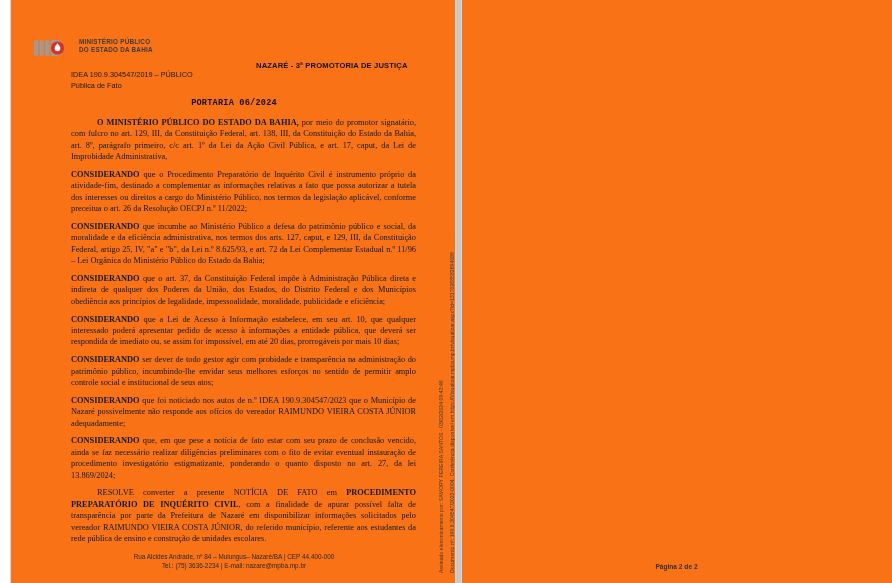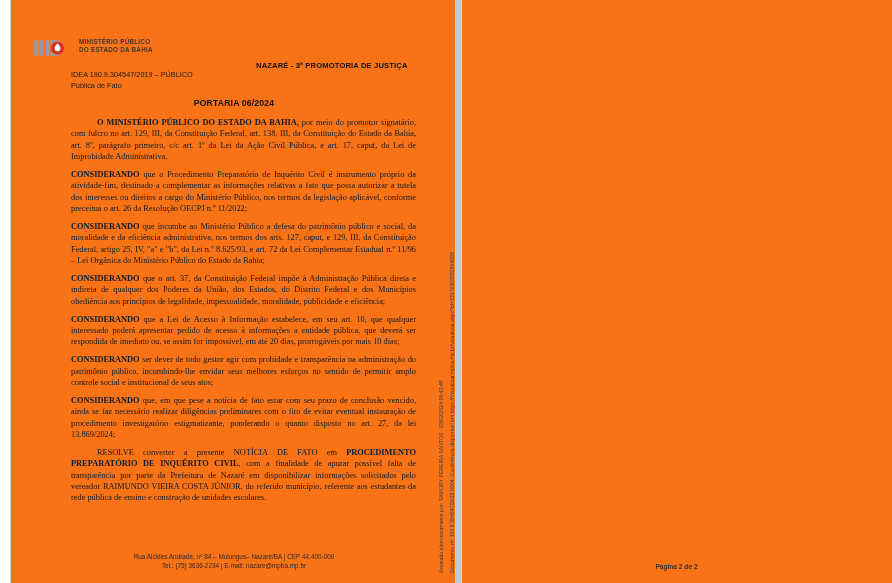--- a/index.html
+++ b/index.html
@@ -43,21 +43,21 @@
     font-size:7.6px;font-weight:bold;color:#111;letter-spacing:.15px;
   }
   .idea-line{
     position:absolute;left:60px;top:69px;
     font-family:"Liberation Sans",sans-serif;
     font-size:7.3px;color:#1a1a1a;line-height:11px;
   }
 
   .portaria{
     position:absolute;left:0;top:98px;width:446px;text-align:center;
-    font-family:Liberation Sans, sans-serif;
+    font-family:Liberation Mono, monospace;
     font-size:8.6px;font-weight:bold;color:#111;letter-spacing:.2px;
   }
 
   
   .body-left{
     position:absolute;left:60px;top:117px;width:345px;
     font-size:8.35px;line-height:11.45px;color:#0d1b2a;
     text-align:justify;
   }
   .body-left p{margin:0 0 6.2px 0;}
@@ -141,20 +141,23 @@
       <p>
         <b>CONSIDERANDO</b><span> que o art. 37, da Constituição Federal impõe à Administração Pública direta e indireta de qualquer dos Poderes da União, dos Estados, do Distrito Federal e dos Municípios obediência aos princípios de legalidade, impessoalidade, moralidade, publicidade e eficiência;</span>
       </p>
       <p>
         <b>CONSIDERANDO</b><span> que a Lei de Acesso à Informação estabelece, em seu art. 10, que qualquer interessado poderá apresentar pedido de acesso à informações a entidade pública, que deverá ser respondida de imediato ou, se assim for impossível, em até 20 dias, prorrogáveis por mais 10 dias;</span>
       </p>
       <p>
         <b>CONSIDERANDO</b><span> ser dever de todo gestor agir com probidade e transparência na administração do patrimônio público, incumbindo-lhe envidar seus melhores esforços no sentido de permitir amplo controle social e institucional de seus atos;</span>
       </p>
       <p>
+        <b>CONSIDERANDO</b><span> que foi noticiado nos autos de n.º IDEA 190.9.304547/2023 que o Município de Nazaré possivelmente não responde aos ofícios do vereador RAIMUNDO VIEIRA COSTA JÚNIOR adequadamente;</span>
+      </p>
+      <p>
         <b>CONSIDERANDO</b><span> que, em que pese a notícia de fato estar com seu prazo de conclusão vencido, ainda se faz necessário realizar diligências preliminares com o fito de evitar eventual instauração de procedimento investigatório estigmatizante, ponderando o quanto disposto no art. 27, da lei 13.869/2024;</span>
       </p>
       <p class="resolve">
         <span>RESOLVE converter a presente NOTÍCIA DE FATO em </span><b>PROCEDIMENTO PREPARATÓRIO DE INQUÉRITO CIVIL</b><span>, com a finalidade de apurar possível falta de transparência por parte da Prefeitura de Nazaré em disponibilizar informações solicitados pelo vereador RAIMUNDO VIEIRA COSTA JÚNIOR, do referido município, referente aos estudantes da rede pública de ensino e construção de unidades escolares.</span>
       </p>
     </div>
 
     <div class="footer">
       <div>Rua Alcides Andrade, nº 84 – Mulungus– Nazaré/BA | CEP 44.400-000</div>
       <div>Tel.: (75) 3636-2234 | E-mail: nazare@mpba.mp.br</div>

